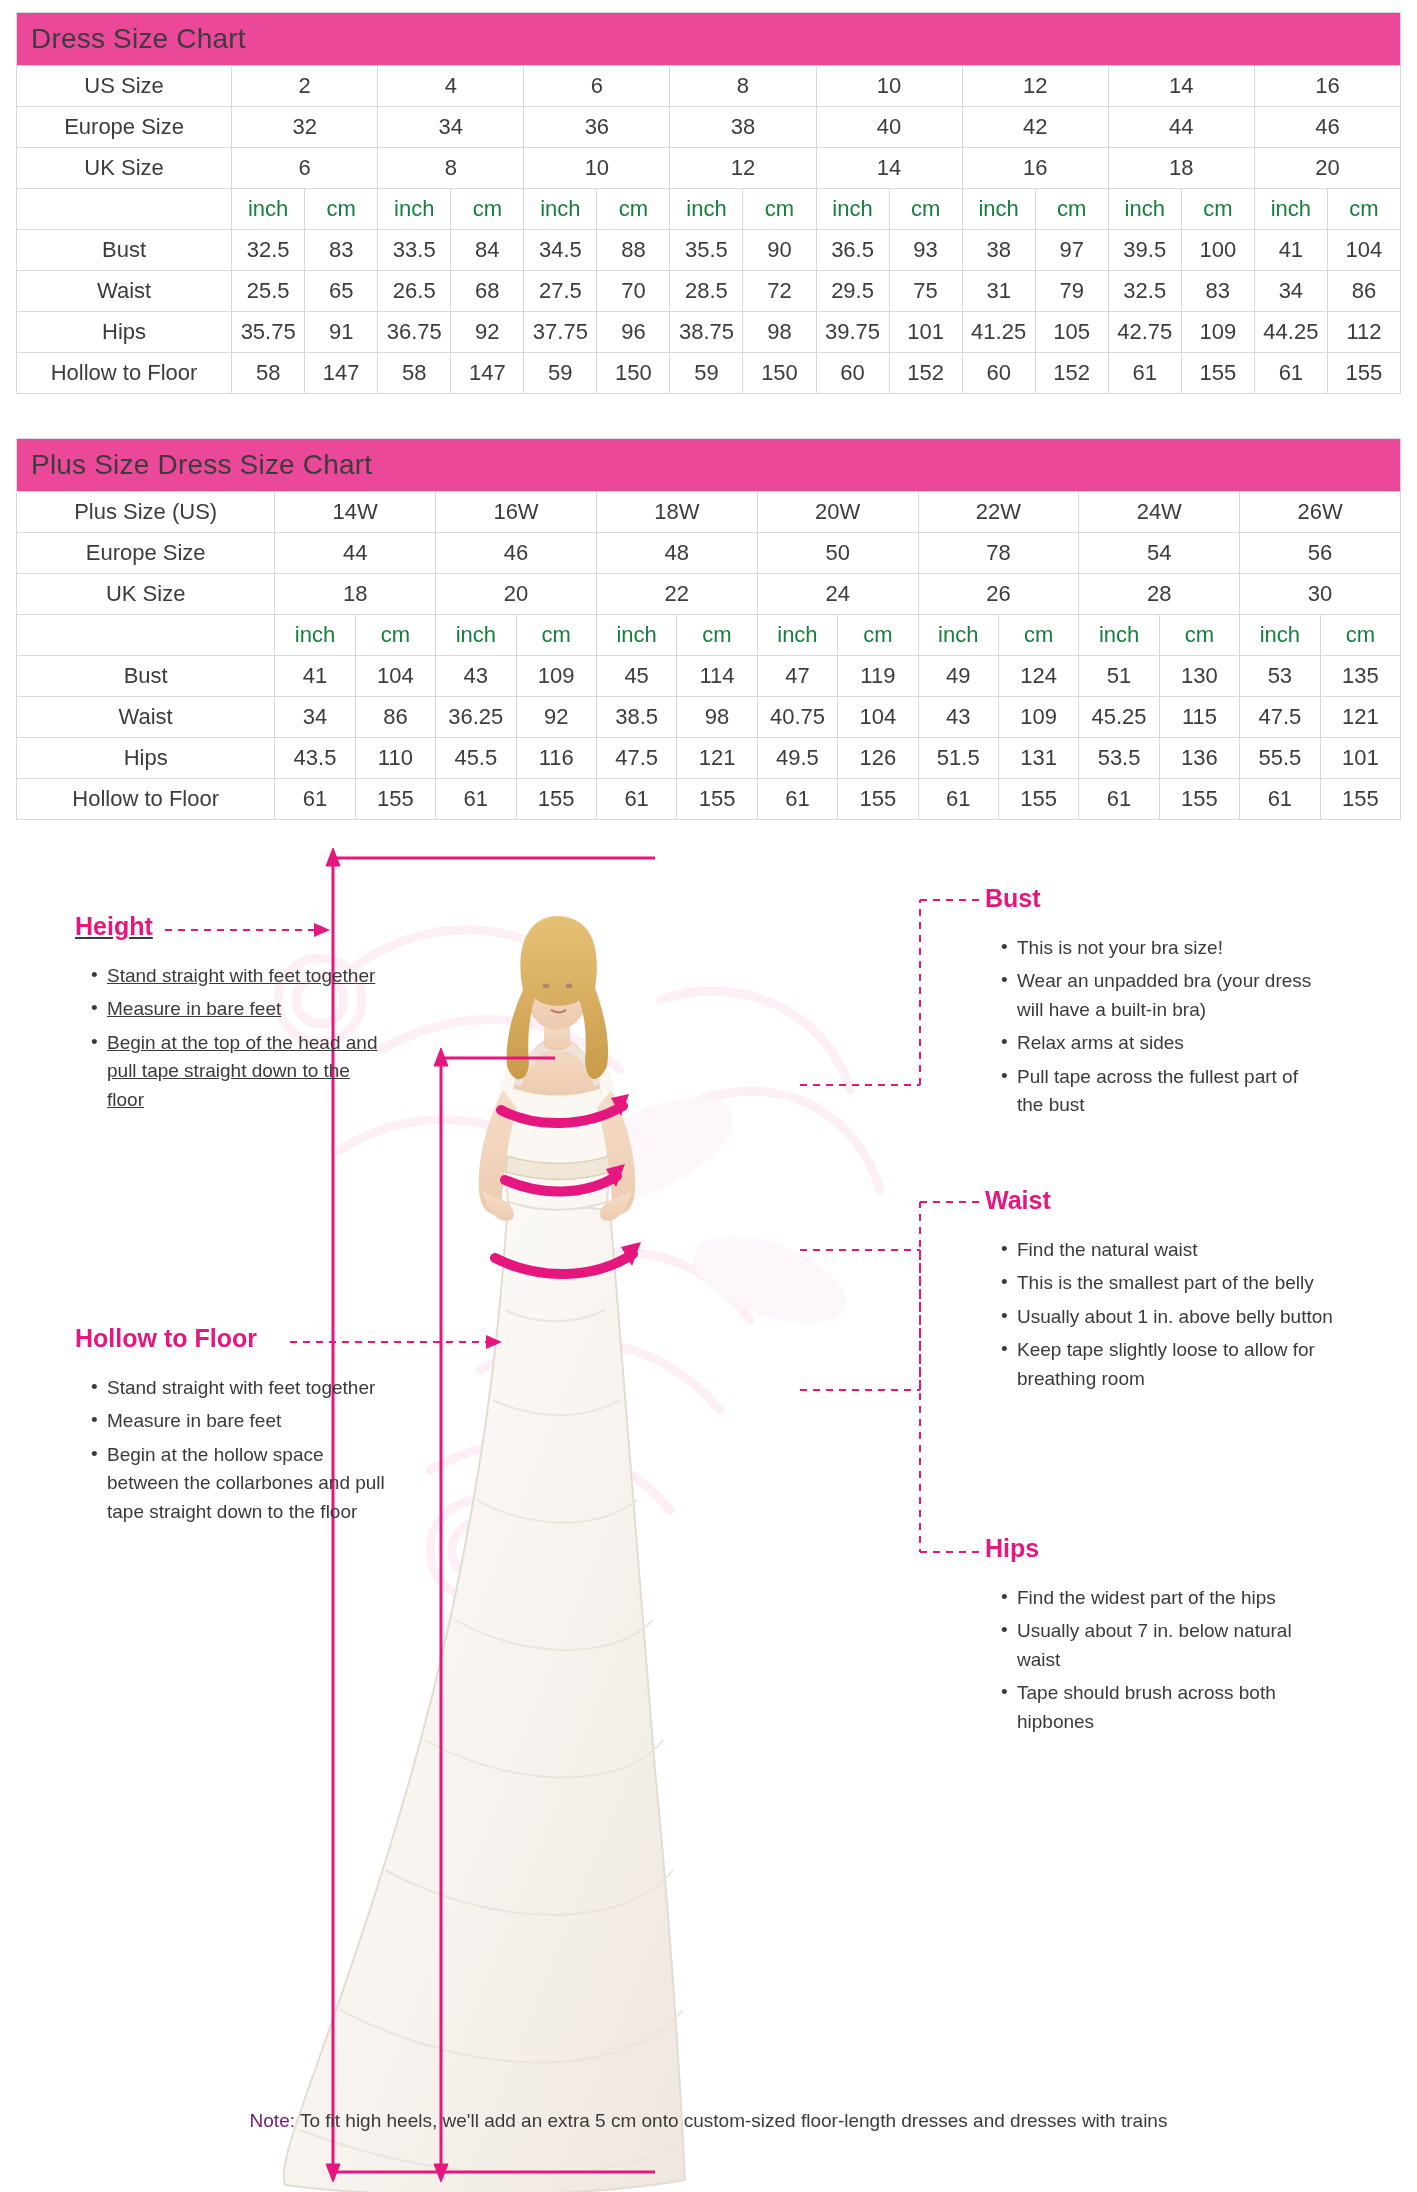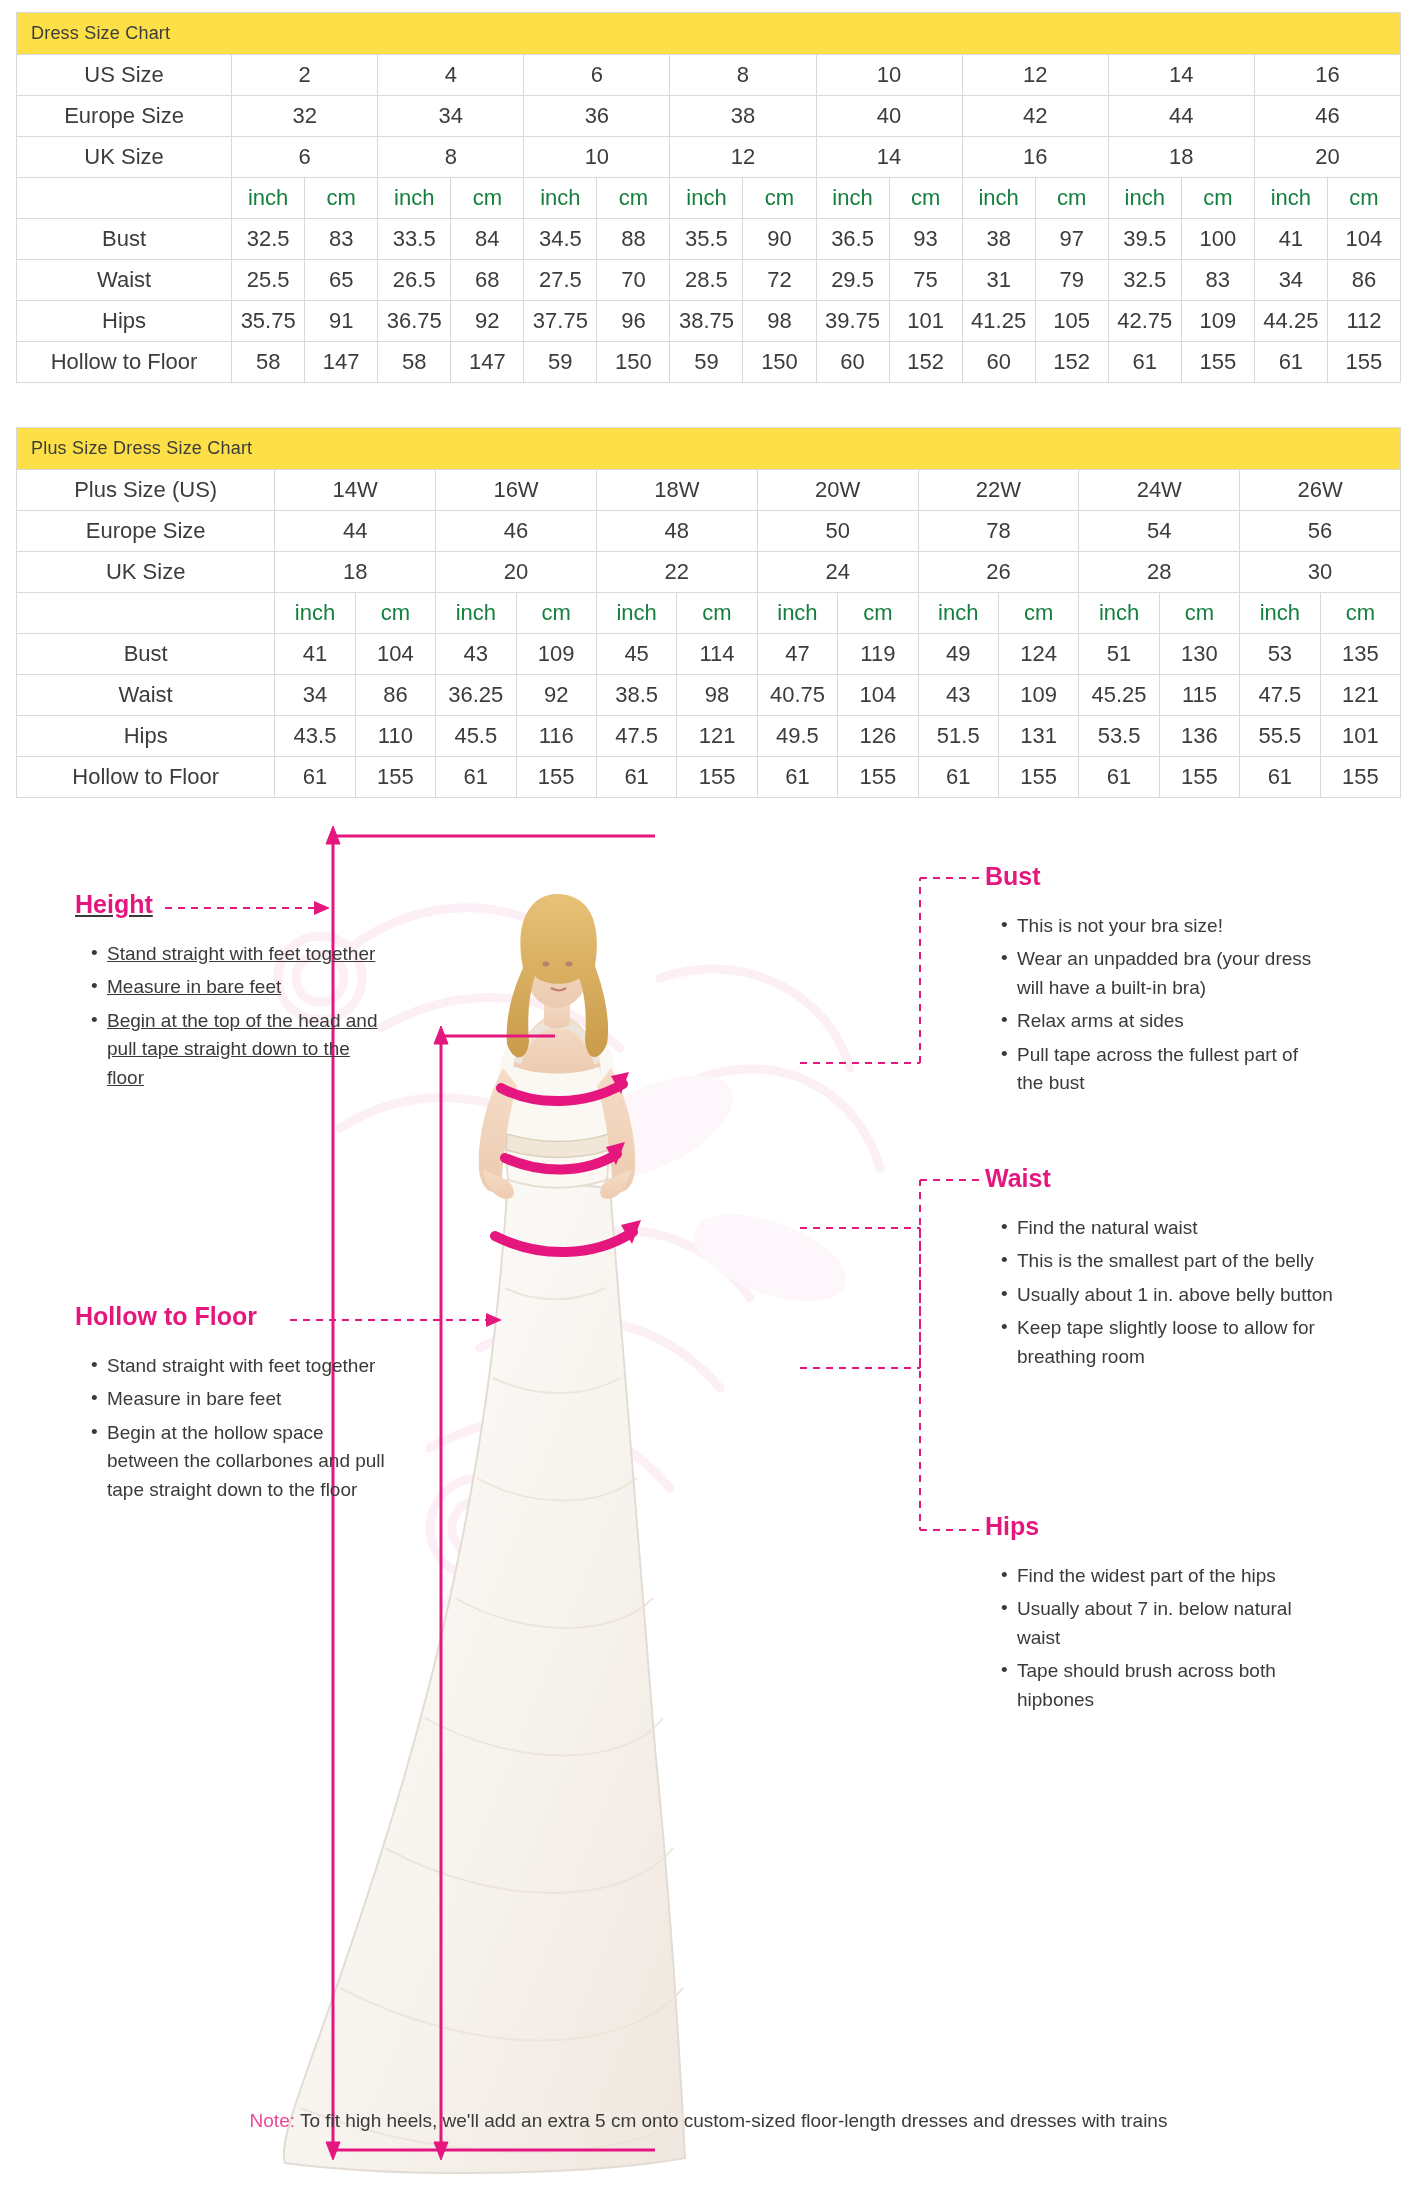--- a/index.html
+++ b/index.html
@@ -20,24 +20,24 @@
     width: 1417px;
     height: 2192px;
   }
 
   
   .chart-block {
     margin: 0 auto;
     width: 1385px;
   }
   .chart-title {
-    background: #fde047;
+    background: #ec4899;
     border: 1px solid #d9d9d9;
     border-bottom: none;
-    font-size: 18px;
+    font-size: 28px;
     color: #3c3c3c;
     padding: 10px 14px;
     letter-spacing: .2px;
   }
   table.size-table {
     border-collapse: collapse;
     width: 100%;
     table-layout: fixed;
     font-size: 22px;
     color: #3c3c3c;
@@ -117,21 +117,21 @@
 
   .note {
     position: absolute;
     left: 0;
     top: 2110px;
     width: 1417px;
     text-align: center;
     font-size: 19px;
     color: #3a3a3a;
   }
-  .note .note-label { color: #ec4899; }
+  .note .note-label { color: #701a75; }
 </style>
 </head>
 <body>
 
 <div class="page">
 
   <div class="spacer-top"></div>
 
   <div class="chart-block">
     <div class="chart-title">Dress Size Chart</div>

